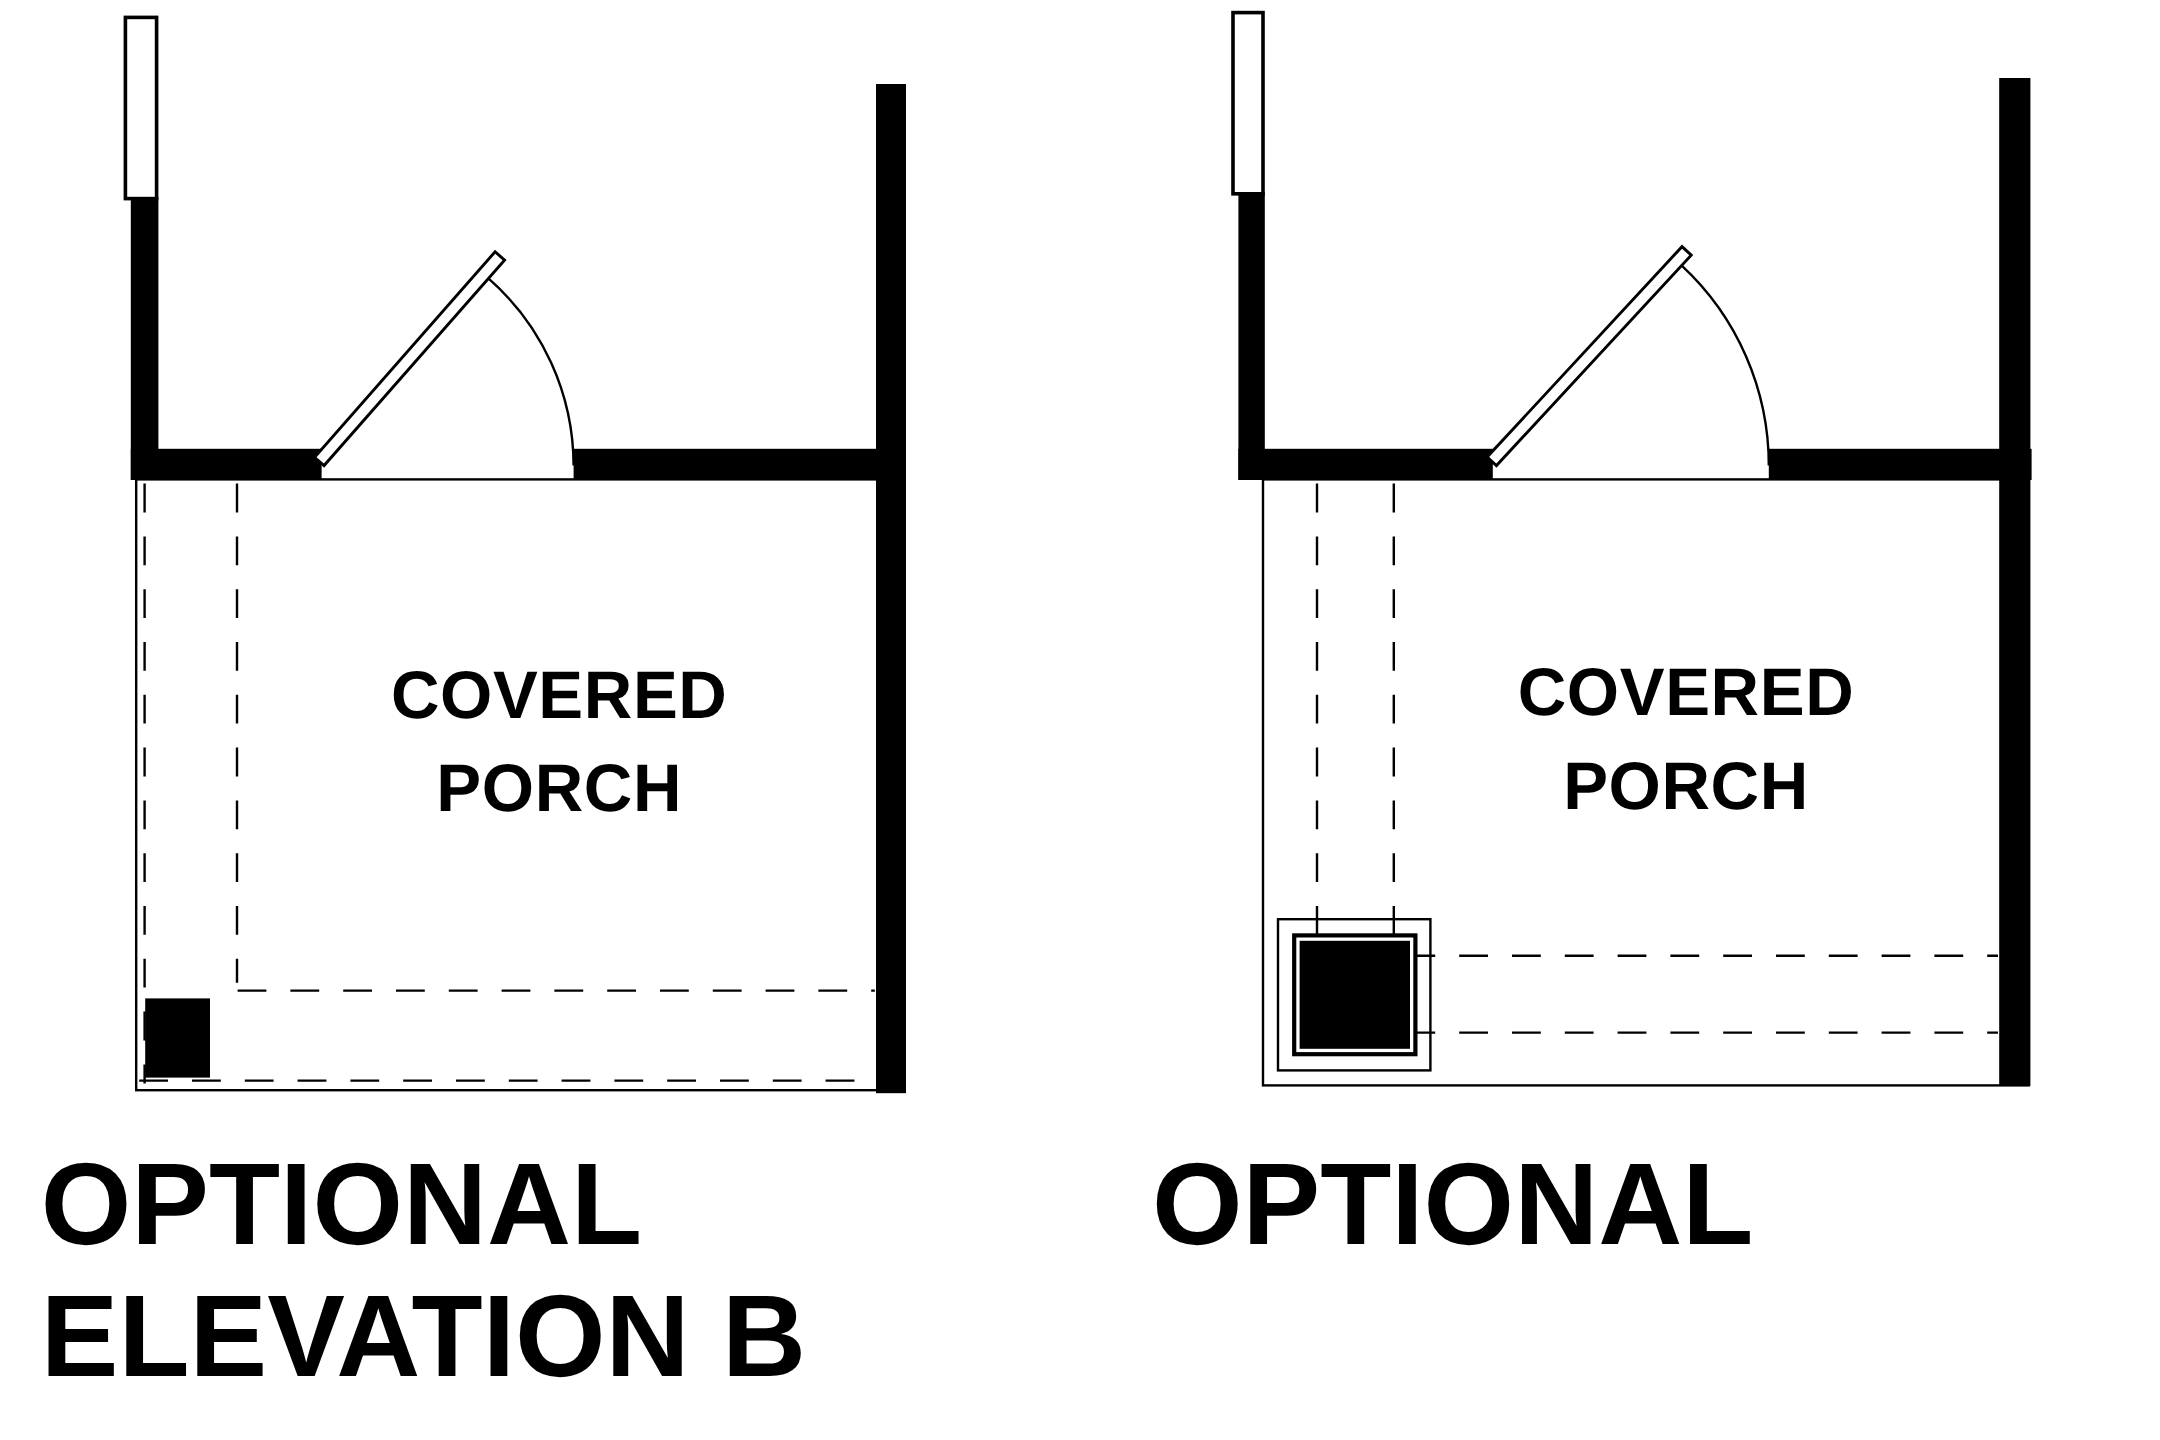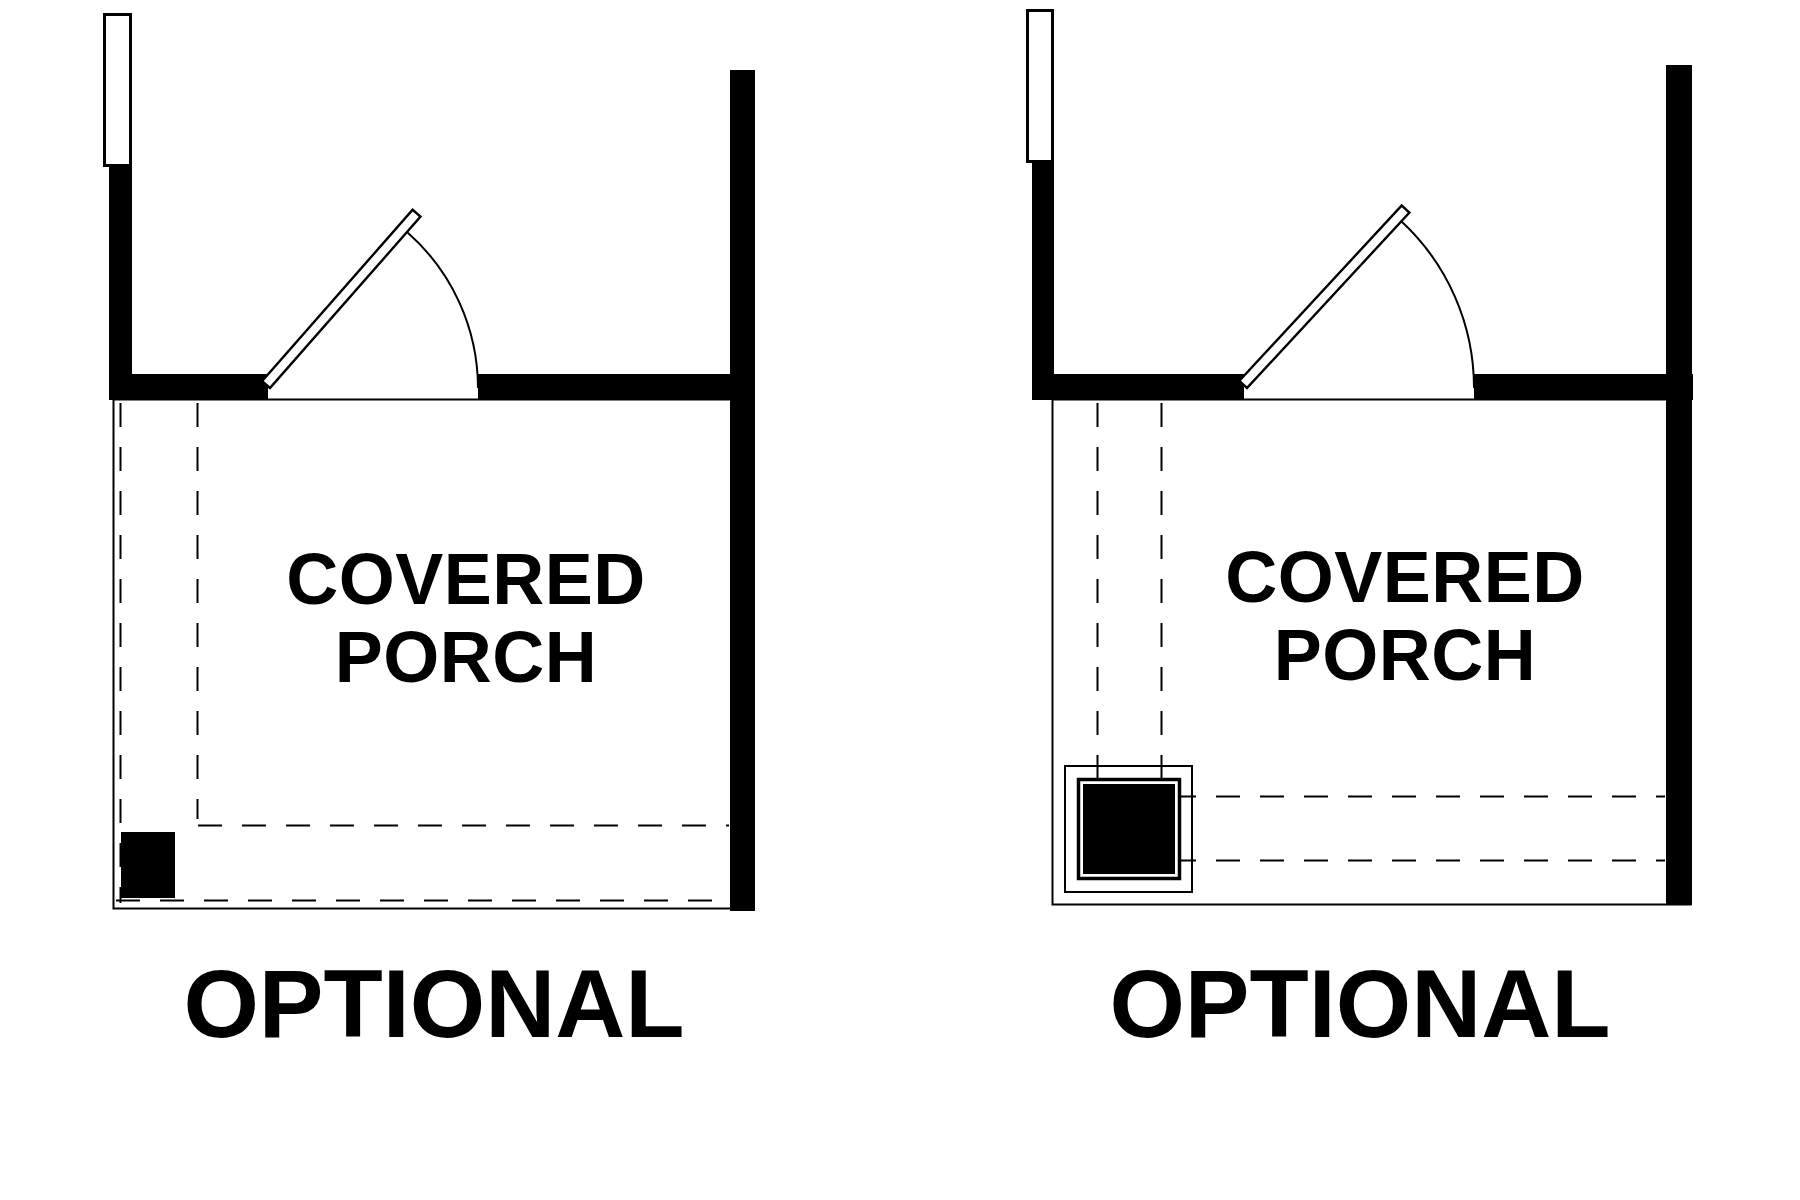--- a/index.html
+++ b/index.html
@@ -23,28 +23,28 @@
   .window     {fill:var(--bg);stroke:var(--line);stroke-width:3;}
   .dash       {fill:none;stroke:var(--line);stroke-width:2;stroke-dasharray:24 20;}
   .leaf       {fill:var(--bg);stroke:var(--line);stroke-width:2.4;}
   .arc        {fill:none;stroke:var(--line);stroke-width:2;}
   .post       {fill:var(--line);stroke:none;}
   
   .room-label{
     position:absolute;width:400px;
     text-align:center;
     font-weight:bold;
-    font-size:72px;line-height:78px;
+    font-size:56px;line-height:78px;
     letter-spacing:0.5px;
     white-space:nowrap;
     color:var(--line);
   }
   .caption{
     position:absolute;width:800px;
-    text-align:center;
+    text-align:left;
     font-weight:bold;
     font-size:97px;line-height:110px;
     white-space:nowrap;
     color:var(--line);
   }
 </style>
 </head>
 <body>
 
 <div class="canvas">
@@ -104,19 +104,20 @@
     <div>PORCH</div>
   </div>
 
   <div class="room-label" style="left:1205px;top:538px;">
     <div>COVERED</div>
     <div>PORCH</div>
   </div>
 
   <div class="caption" style="left:34px;top:949px;">
     <div>OPTIONAL</div>
+    <div>ELEVATION B</div>
   </div>
 
   <div class="caption" style="left:960px;top:949px;">
     <div>OPTIONAL</div>
   </div>
 
 </div>
 
 </body></html>

